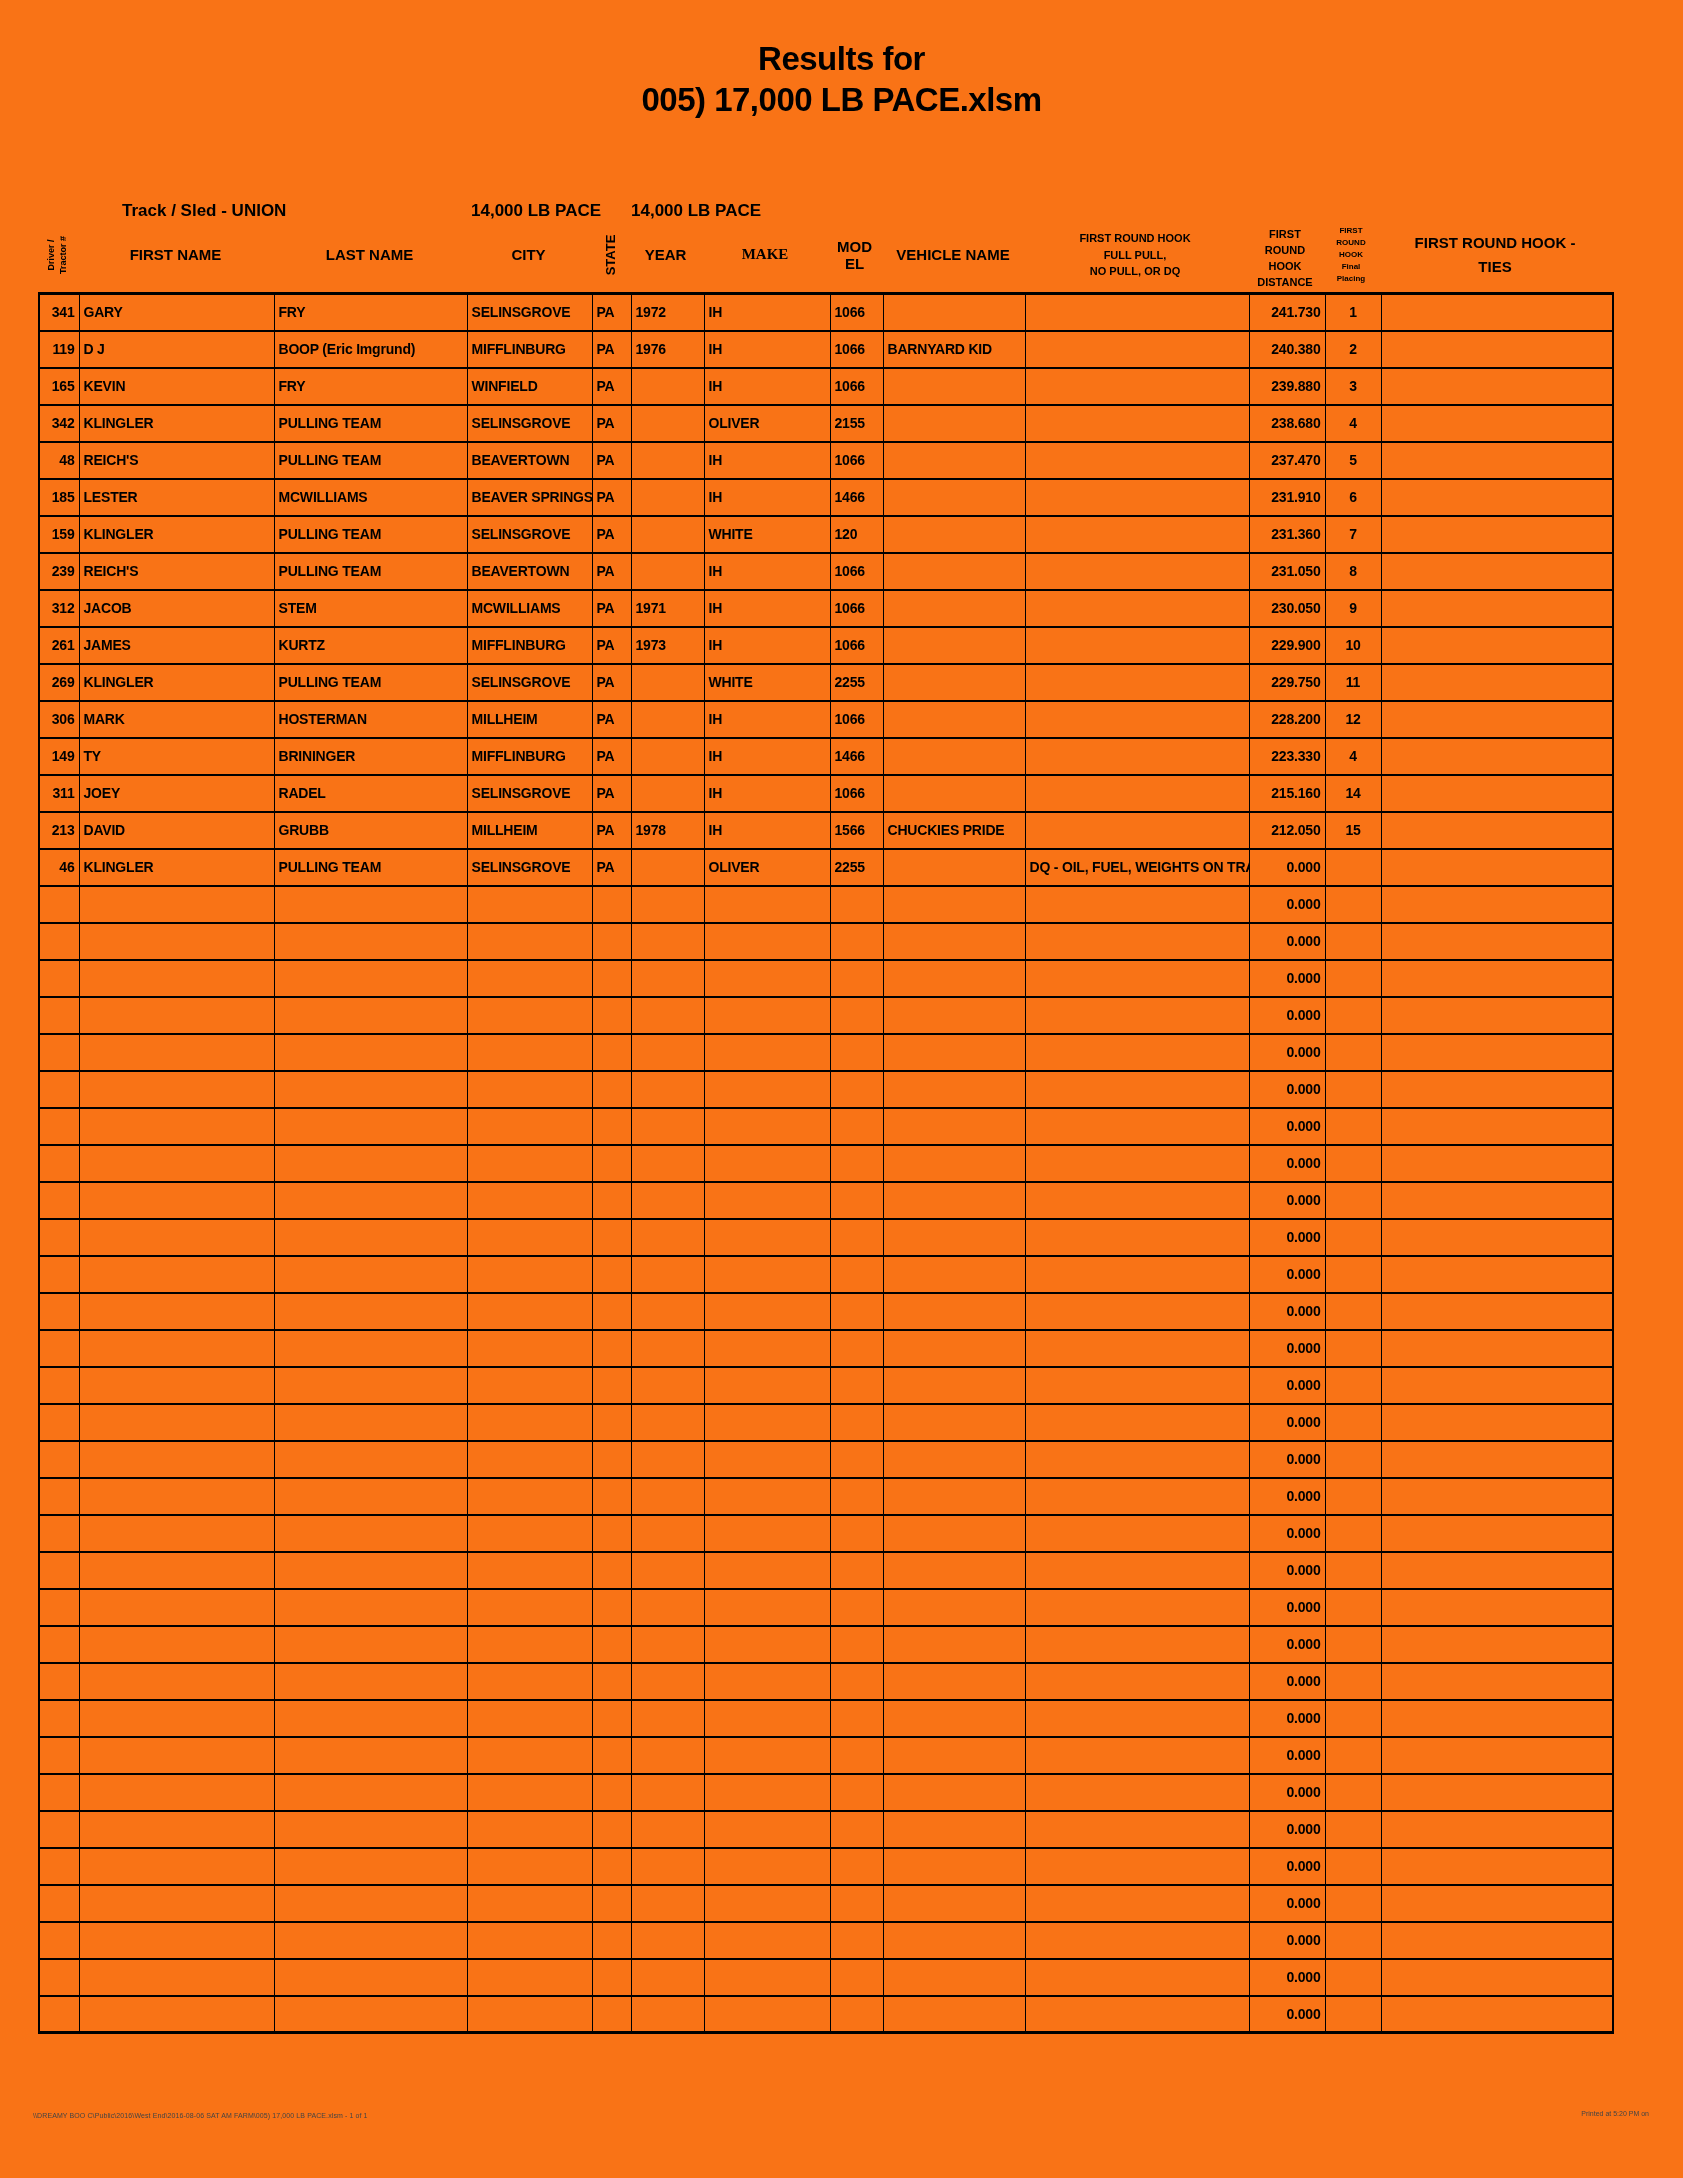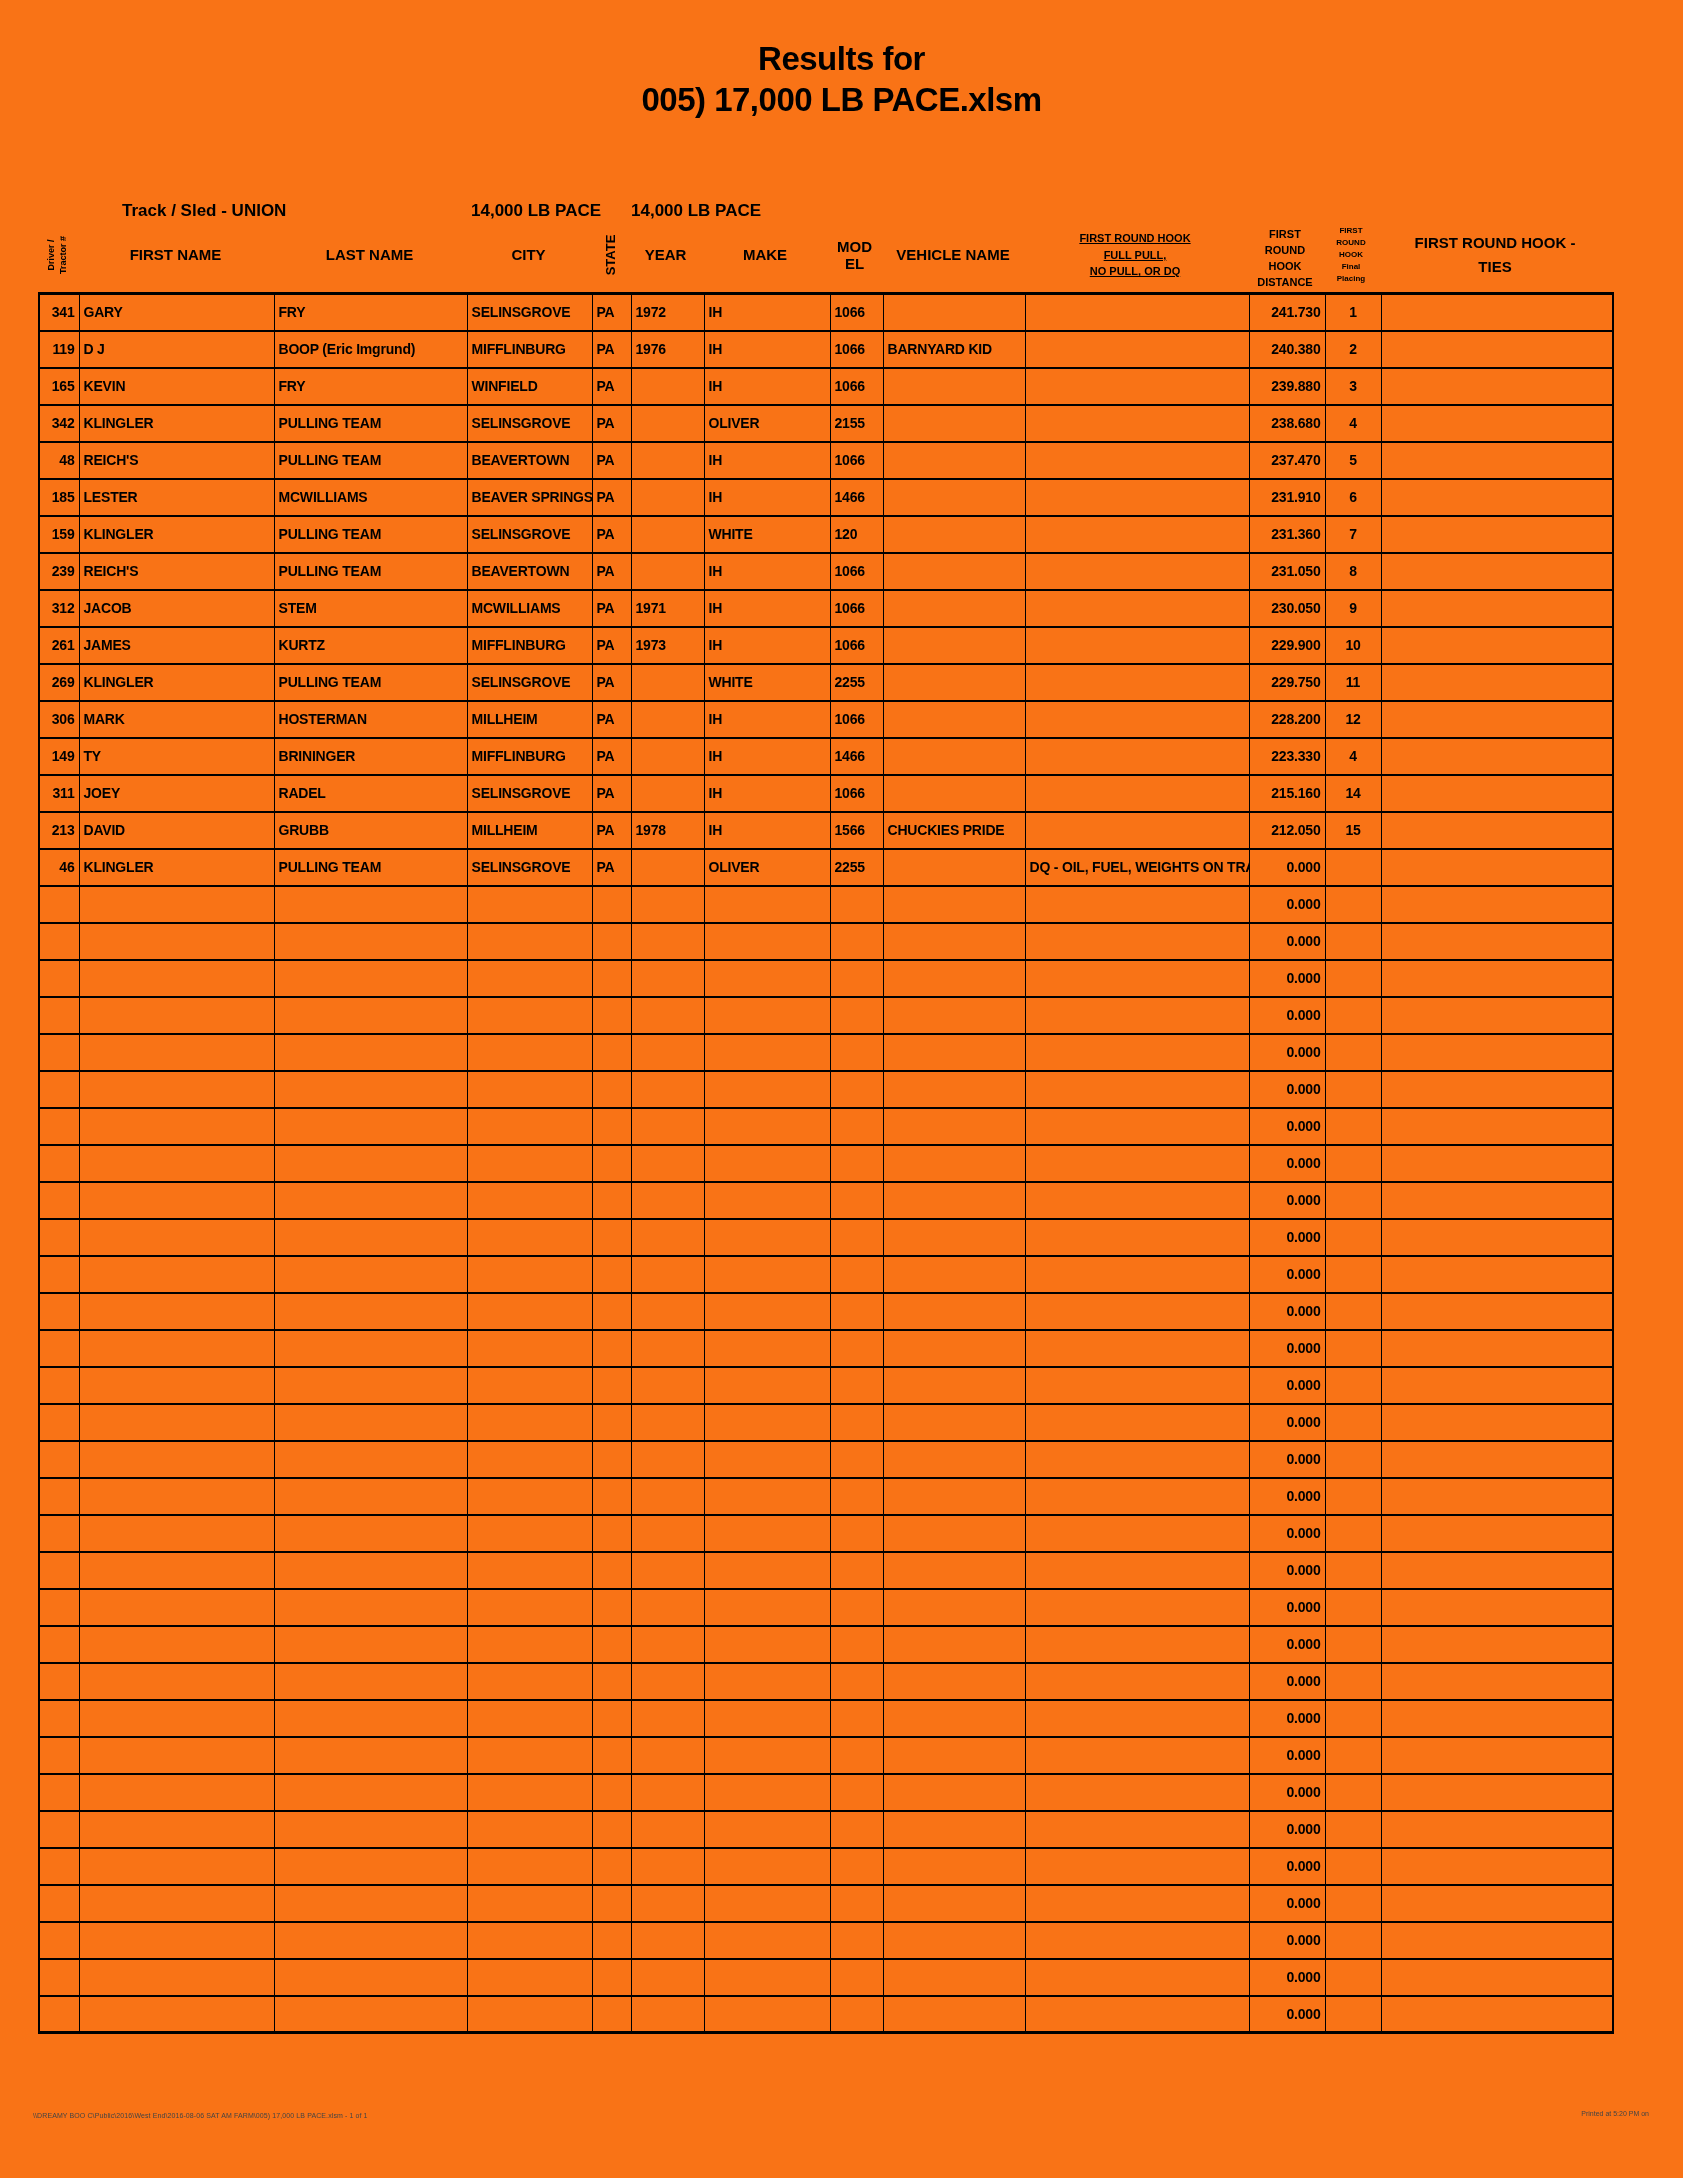--- a/index.html
+++ b/index.html
@@ -29,24 +29,24 @@
     display:flex;align-items:center;justify-content:center;
     text-align:center;font-weight:bold;font-size:15px;line-height:1.15;
     white-space:pre-line;
   }
   .h-driver{left:0;width:40px;}
   .h-first{left:40px;width:195px;}
   .h-last{left:235px;width:193px;}
   .h-city{left:428px;width:125px;}
   .h-state{left:552px;width:39px;}
   .h-year{left:591px;width:73px;}
-  .h-make{left:664px;width:126px;}
+  .h-make{left:664px;width:126px;font-family:Liberation Serif, serif;}
   .h-model{left:790px;width:53px;}
   .h-vehicle{left:844px;width:142px;}
-  .h-result{left:985px;width:224px;font-size:11px;line-height:1.5;text-decoration:underline;}
+  .h-result{left:985px;width:224px;font-size:11px;line-height:1.5;}
   .h-distance{left:1209px;width:76px;font-size:11px;line-height:1.45;align-items:flex-end;padding-bottom:1px;box-sizing:border-box;}
   .h-placing{left:1285px;width:56px;font-size:8px;line-height:1.5;}
   .h-ties{left:1341px;width:232px;font-size:15px;line-height:1.6;}
   .vert{
     position:absolute;left:50%;top:50%;
     transform:translate(-50%,-50%) rotate(-90deg);
     white-space:pre-line;text-align:center;
   }
   .h-driver .vert{font-size:9px;line-height:1.3;width:69px;}
   .h-state .vert{font-size:13px;line-height:1;width:59px;}

